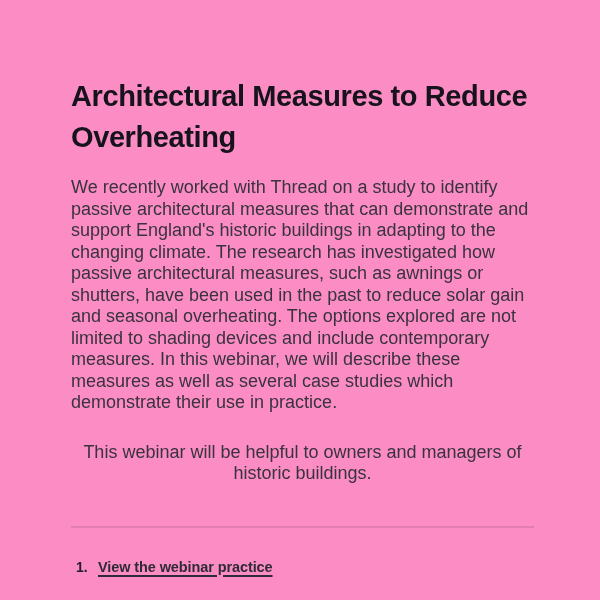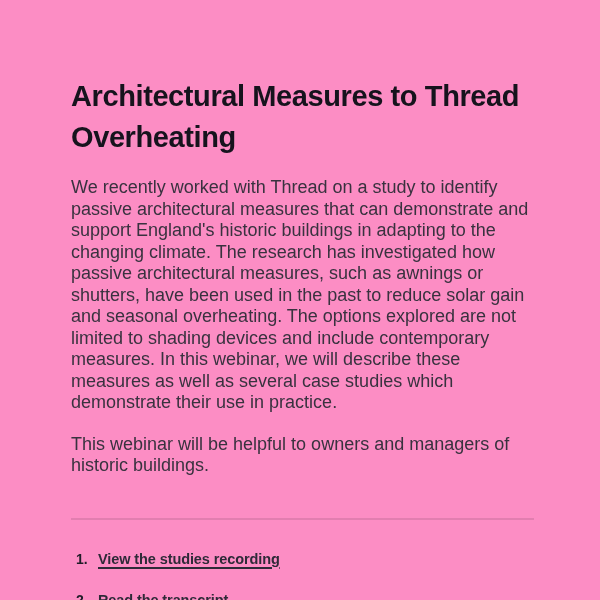--- a/index.html
+++ b/index.html
@@ -30,21 +30,22 @@
   }
   p.body-text {
     margin: 19px 0 0 0;
     font-size: 18px;
     line-height: 21.5px;
     font-weight: 400;
     letter-spacing: 0;
     color: var(--body, #39323F);
   }
   p.body-text + p.body-text {
-    margin-top: 20px;
+    margin-top: 28px;
+    text-align: center;
   }
   .divider {
     margin-top: 41px;
     height: 0;
     border: 0;
     border-top: 2px solid var(--divider, rgba(0,0,0,0.10));
     width: 100%;
   }
   ol.link-list {
     list-style: none;
@@ -76,32 +77,32 @@
     text-decoration-thickness: 1.5px;
     text-underline-offset: 3px;
     cursor: pointer;
   }
 </style>
 </head>
 <body>
 
 <main class="content">
 
-  <h1 class="page-title">Architectural Measures to Thread Overheating</h1>
+  <h1 class="page-title">Architectural Measures to Reduce Overheating</h1>
 
   <p class="body-text">We recently worked with Thread on a study to identify passive architectural measures that can demonstrate and support England's historic buildings in adapting to the changing climate. The research has investigated how passive architectural measures, such as awnings or shutters, have been used in the past to reduce solar gain and seasonal overheating. The options explored are not limited to shading devices and include contemporary measures. In this webinar, we will describe these measures as well as several case studies which demonstrate their use in practice.</p>
 
   <p class="body-text">This webinar will be helpful to owners and managers of historic buildings.</p>
 
   <hr class="divider">
 
   <ol class="link-list">
     <li>
       <span class="list-number">1.</span>
-      <a class="list-link">View the studies recording</a>
+      <a class="list-link">View the webinar practice</a>
     </li>
     <li>
       <span class="list-number">2.</span>
       <a class="list-link">Read the transcript</a>
     </li>
   </ol>
 
 </main>
 
 </body></html>

